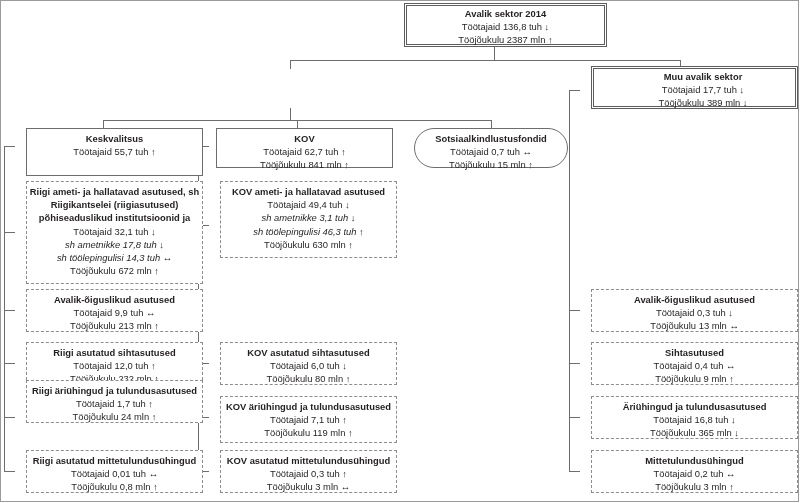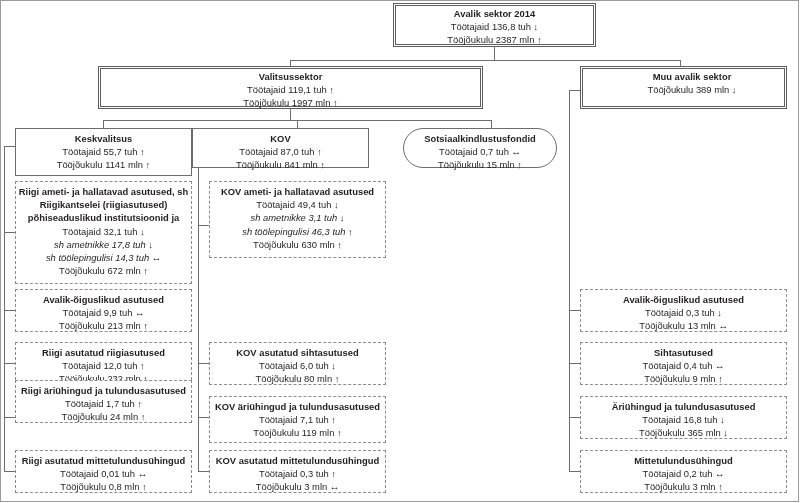--- a/index.html
+++ b/index.html
@@ -18,20 +18,21 @@
     border:1px solid #9a9a9a;box-sizing:border-box;
   }
 
   
   .box{
     position:absolute;box-sizing:border-box;
     background:#ffffff;
     text-align:center;
     padding-top:3px;
     z-index:5;
+    margin-left:11px;
   }
   .box .t{
     font-size:9.4px;line-height:13.2px;
     white-space:nowrap;
   }
   .box .hd{font-weight:bold;}
   .box .it{font-style:italic;}
 
   
   .solid{border:1px solid #6d6d6d;}
@@ -86,40 +87,35 @@
   <div class="ln lnh" style="left:569px;top:363px;width:11px;"></div>
   <div class="ln lnh" style="left:569px;top:417px;width:11px;"></div>
   <div class="ln lnh" style="left:569px;top:471px;width:11px;"></div>
 
   <div class="box double" style="left:393px;top:3px;width:203px;height:44px;">
     <div class="t hd">Avalik sektor 2014</div>
     <div class="t">Töötajaid 136,8 tuh ↓</div>
     <div class="t">Tööjõukulu 2387 mln ↑</div>
   </div>
 
-  <div class="box double" style="left:98px;top:66px;width:385px;height:43px;">
-    <div class="t hd">Valitsussektor</div>
-    <div class="t">Töötajaid 119,1 tuh ↑</div>
-    <div class="t">Tööjõukulu 1997 mln ↑</div>
-  </div>
 
   <div class="box double" style="left:580px;top:66px;width:207px;height:43px;padding-left:17px;">
     <div class="t hd">Muu avalik sektor</div>
+    <div class="t">Töötajaid 17,7 tuh ↓</div>
     <div class="t">Tööjõukulu 389 mln ↓</div>
   </div>
 
   <div class="box solid" style="left:15px;top:128px;width:177px;height:48px;">
     <div class="t hd">Keskvalitsus</div>
     <div class="t">Töötajaid 55,7 tuh ↑</div>
-    <div class="t">Tööjõukulu 1141 mln ↑</div>
-  </div>
-
-  <div class="box solid" style="left:192px;top:128px;width:177px;height:40px;">
+  </div>
+
+  <div class="box solid" style="left:205px;top:128px;width:177px;height:40px;">
     <div class="t hd">KOV</div>
-    <div class="t">Töötajaid 87,0 tuh ↑</div>
+    <div class="t">Töötajaid 62,7 tuh ↑</div>
     <div class="t">Tööjõukulu 841 mln ↑</div>
   </div>
 
   <div class="box solid" style="left:403px;top:128px;width:154px;height:40px;border-radius:20px;">
     <div class="t hd">Sotsiaalkindlustusfondid</div>
     <div class="t">Töötajaid 0,7 tuh ↔</div>
     <div class="t">Tööjõukulu 15 mln ↑</div>
   </div>
 
   <div class="box dashed" style="left:15px;top:181px;width:177px;height:103px;">
@@ -132,21 +128,21 @@
     <div class="t">Tööjõukulu 672 mln ↑</div>
   </div>
 
   <div class="box dashed" style="left:15px;top:289px;width:177px;height:43px;">
     <div class="t hd">Avalik-õiguslikud asutused</div>
     <div class="t">Töötajaid 9,9 tuh ↔</div>
     <div class="t">Tööjõukulu 213 mln ↑</div>
   </div>
 
   <div class="box dashed" style="left:15px;top:342px;width:177px;height:43px;">
-    <div class="t hd">Riigi asutatud riigiasutused</div>
+    <div class="t hd">Riigi asutatud sihtasutused</div>
     <div class="t">Töötajaid 12,0 tuh ↑</div>
     <div class="t">Tööjõukulu 232 mln ↑</div>
   </div>
 
   <div class="box dashed" style="left:15px;top:380px;width:177px;height:43px;">
     <div class="t hd">Riigi äriühingud ja tulundusasutused</div>
     <div class="t">Töötajaid 1,7 tuh ↑</div>
     <div class="t">Tööjõukulu 24 mln ↑</div>
   </div>
 

